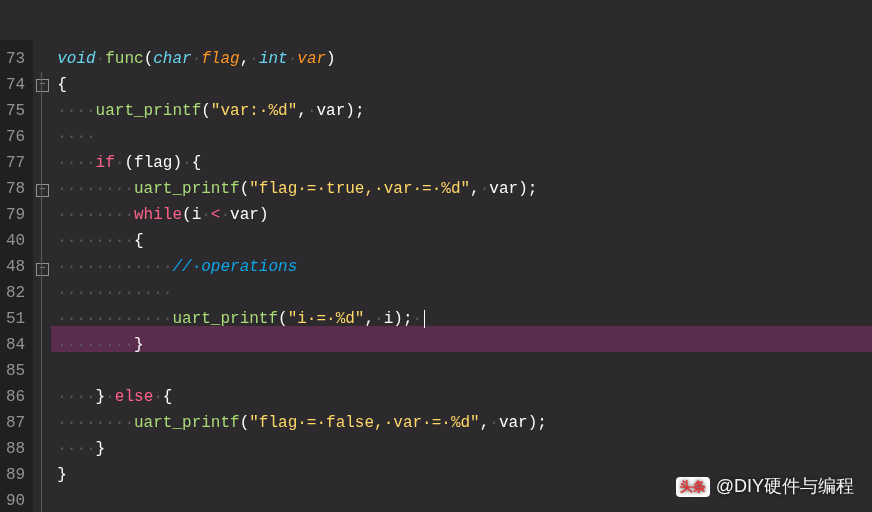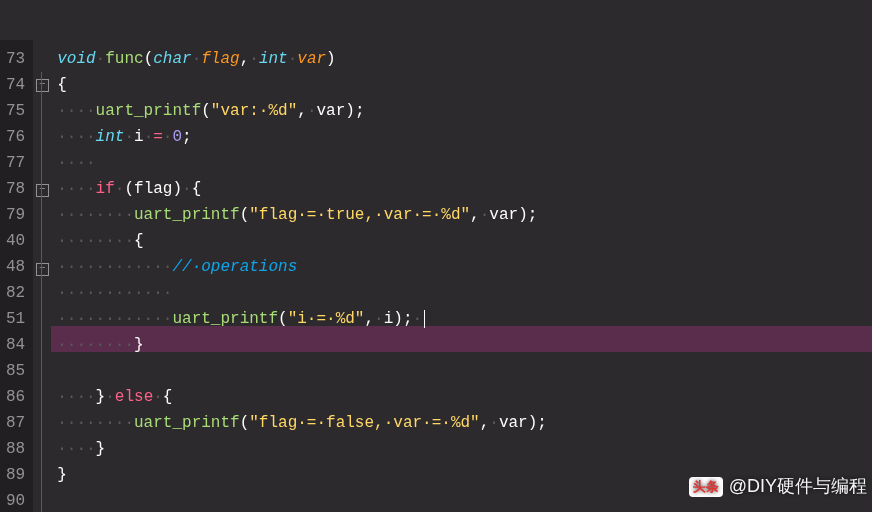--- a/index.html
+++ b/index.html
@@ -87,21 +87,21 @@
     display: inline-block;
     width: 1px;
     height: 18px;
     background: #fcfcfa;
     vertical-align: middle;
     margin-left: 2px;
   }
   .watermark {
     position: absolute;
     bottom: 14px;
-    right: 5px;
+    right: 18px;
     color: #f5f5f5;
     font-family: "Microsoft YaHei", sans-serif;
     font-size: 18px;
     text-shadow: 0 0 4px rgba(0,0,0,0.8);
     z-index: 5;
   }
   .wm-badge {
     display: inline-block;
     background: #fff;
     color: #d33;
@@ -157,24 +157,24 @@
       <div class="fold-spacer"></div>
       <div class="fold-spacer"></div>
       <div class="fold-spacer"></div>
       <div class="fold-spacer"></div>
       <div class="fold-spacer"></div>
     </div>
   <div class="code" id="code">
       <div class="line"><span class="kw-blue">void</span><span class="ws">·</span><span class="fn">func</span><span class="punct">(</span><span class="kw-blue">char</span><span class="ws">·</span><span class="param">flag</span><span class="punct">,</span><span class="ws">·</span><span class="kw-blue">int</span><span class="ws">·</span><span class="param">var</span><span class="punct">)</span></div>
       <div class="line"><span class="punct">{</span></div>
       <div class="line"><span class="ws">····</span><span class="fn">uart_printf</span><span class="punct">(</span><span class="str">"var:·%d"</span><span class="punct">,</span><span class="ws">·</span><span class="ident">var</span><span class="punct">)</span><span class="punct">;</span></div>
-      <div class="line"><span class="ws">····</span><span class="kw-blue">int</span><span class="ws">·</span><span class="ident">i</span><span class="ws">·</span><span class="op">=</span><span class="ws">·</span><span class="num">0</span><span class="punct">;</span></div>
       <div class="line"><span class="ws">····</span></div>
       <div class="line"><span class="ws">····</span><span class="kw-red">if</span><span class="ws">·</span><span class="punct">(</span><span class="ident">flag</span><span class="punct">)</span><span class="ws">·</span><span class="punct">{</span></div>
       <div class="line"><span class="ws">········</span><span class="fn">uart_printf</span><span class="punct">(</span><span class="str">"flag·=·true,·var·=·%d"</span><span class="punct">,</span><span class="ws">·</span><span class="ident">var</span><span class="punct">)</span><span class="punct">;</span></div>
+      <div class="line"><span class="ws">········</span><span class="kw-red">while</span><span class="punct">(</span><span class="ident">i</span><span class="ws">·</span><span class="op">&lt;</span><span class="ws">·</span><span class="ident">var</span><span class="punct">)</span></div>
       <div class="line"><span class="ws">········</span><span class="punct">{</span></div>
       <div class="line"><span class="ws">············</span><span class="comment">//·operations</span></div>
       <div class="line"><span class="ws">············</span></div>
       <div class="hl" style="top: 286px;"></div>
       <div class="line"><span class="ws">············</span><span class="fn">uart_printf</span><span class="punct">(</span><span class="str">"i·=·%d"</span><span class="punct">,</span><span class="ws">·</span><span class="ident">i</span><span class="punct">)</span><span class="punct">;</span><span class="ws">·</span><span class="cursor"></span></div>
       <div class="line"><span class="ws">········</span><span class="punct">}</span></div>
       <div class="line"><span class="ws"></span></div>
       <div class="line"><span class="ws">····</span><span class="punct">}</span><span class="ws">·</span><span class="kw-red">else</span><span class="ws">·</span><span class="punct">{</span></div>
       <div class="line"><span class="ws">········</span><span class="fn">uart_printf</span><span class="punct">(</span><span class="str">"flag·=·false,·var·=·%d"</span><span class="punct">,</span><span class="ws">·</span><span class="ident">var</span><span class="punct">)</span><span class="punct">;</span></div>
       <div class="line"><span class="ws">····</span><span class="punct">}</span></div>

